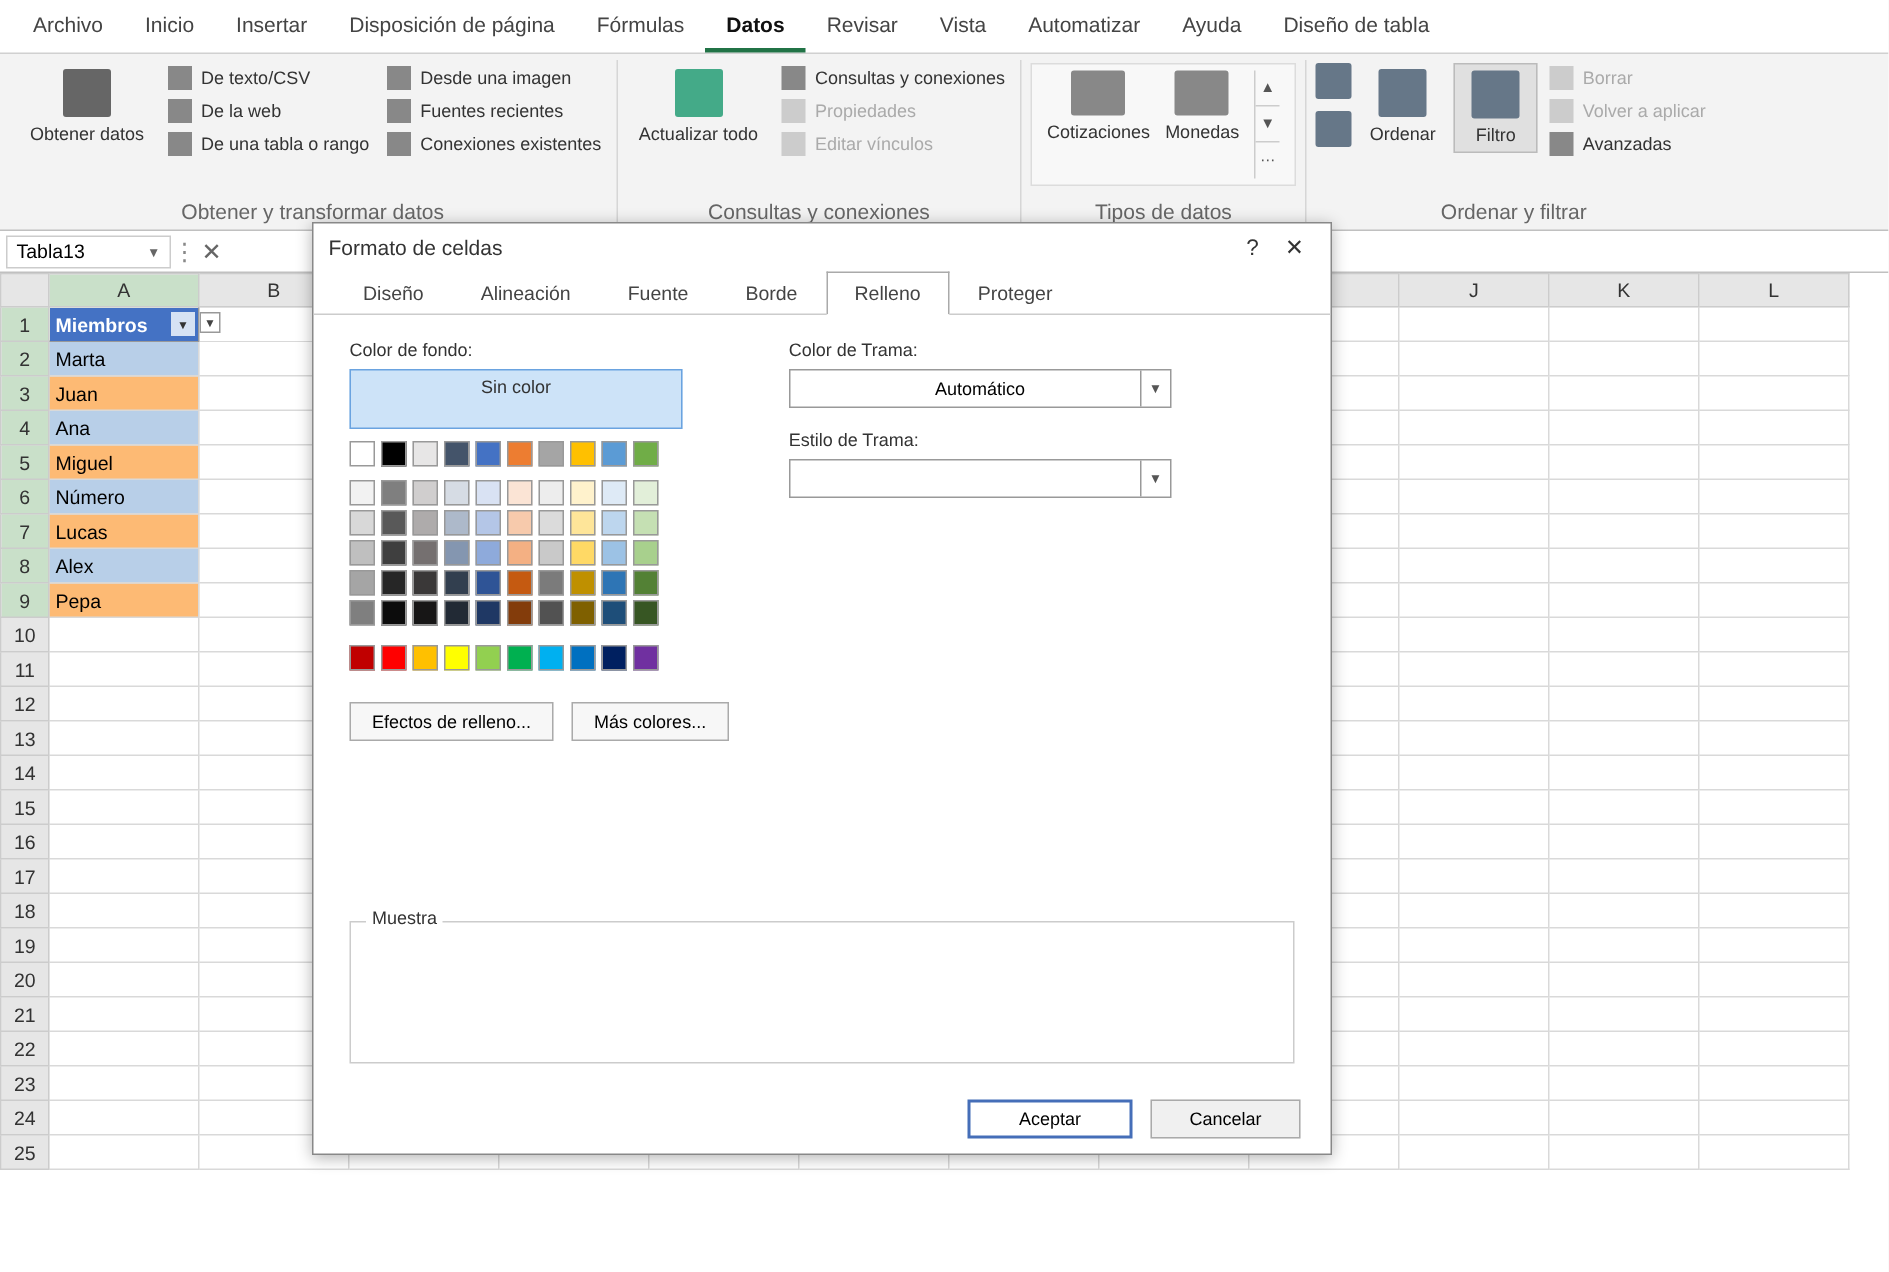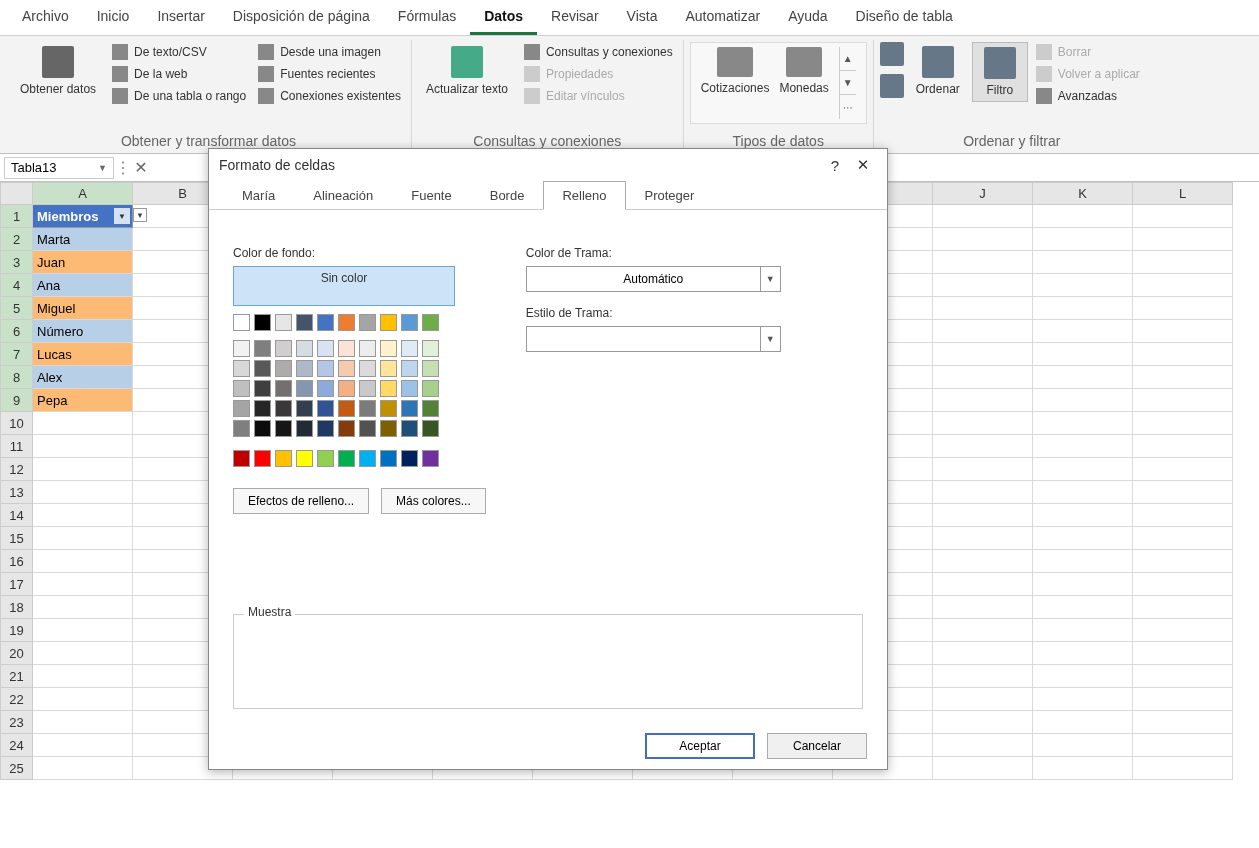--- a/index.html
+++ b/index.html
@@ -55,21 +55,21 @@
 
 .dialog { position:absolute; left:208px; top:148px; width:680px; height:622px; background:#fff; border:1px solid #888; box-shadow:0 2px 10px rgba(0,0,0,0.3); display:flex; flex-direction:column; }
 .dlg-title { height:32px; display:flex; align-items:center; padding:0 10px; font-size:14px; color:#333; }
 .dlg-title .spacer { flex:1; }
 .dlg-close,.dlg-help { width:28px; height:28px; display:flex; align-items:center; justify-content:center; font-size:15px; color:#333; cursor:pointer; }
 .dlg-tabs { display:flex; padding:0 14px; border-bottom:1px solid #ccc; }
 .dlg-tab { padding:6px 18px; font-size:13px; color:#444; cursor:pointer; border:1px solid transparent; margin-bottom:-1px;}
 .dlg-tab.active { border:1px solid #aaa; border-bottom-color:#fff; background:#fff; }
 .dlg-body { flex:1; padding:16px 24px; position:relative; }
 .dlg-row { display:flex; gap:40px; }
-.dlg-col { display:flex; flex-direction:column;margin-top:20px; }
+.dlg-col { display:flex; flex-direction:column; }
 .fld-label { font-size:12px; color:#333; margin-bottom:6px; }
 .no-color-btn { width:222px; height:40px; border:1px solid #6aa3e0; background:#cde3f8; font-size:12px; color:#333; text-align:center; line-height:22px; cursor:pointer;}
 .combo { width:255px; height:26px; border:1px solid #999; display:flex; align-items:center; font-size:12px; padding:0 6px; position:relative; cursor:pointer;}
 .combo .cbtn { position:absolute; right:0; top:0; width:20px; height:100%; border-left:1px solid #999; display:flex; align-items:center; justify-content:center; font-size:9px; color:#555;}
 .palette { margin-top:8px; }
 .pal-row { display:flex; gap:4px; margin-bottom:3px;}
 .pal-sw { width:17px; height:17px; border:1px solid #999; cursor:pointer;}
 .dlg-btn { height:26px; padding:0 14px; font-size:12px; background:#f7f7f7; border:1px solid #aaa; cursor:pointer; }
 .muestra-box { border:1px solid #ccc; height:95px; margin-top:4px; position:relative; }
 .muestra-lbl { position:absolute; top:-10px; left:10px; background:#fff; padding:0 4px; font-size:12px; color:#333;}
@@ -134,21 +134,21 @@
       </div>
     </div>
     <div class="ribbon-group-label">Obtener y transformar datos</div>
   </div>
 
   <div class="ribbon-group">
     <div class="ribbon-row" style="align-items:flex-start;">
       <div class="ribbon-big-btn">
         <span class="icon-ph" style="background:#4a8;"></span>
         <span>Actualizar
-texto</span>
+todo</span>
       </div>
       <div class="ribbon-col">
         <div class="ribbon-small-btn">
             <span class="mini-icon"></span>
             <span>Consultas y conexiones</span>
           </div>
         <div class="ribbon-small-btn disabled">
             <span class="mini-icon" style="background:#ccc;"></span>
             <span>Propiedades</span>
           </div>
@@ -622,21 +622,21 @@
 </div>
 
 <div class="dialog">
   <div class="dlg-title">
     <span>Formato de celdas</span>
     <span class="spacer"></span>
     <span class="dlg-help">?</span>
     <span class="dlg-close">✕</span>
   </div>
   <div class="dlg-tabs">
-    <div class="dlg-tab">María</div>
+    <div class="dlg-tab">Diseño</div>
     <div class="dlg-tab">Alineación</div>
     <div class="dlg-tab">Fuente</div>
     <div class="dlg-tab">Borde</div>
     <div class="dlg-tab active">Relleno</div>
     <div class="dlg-tab">Proteger</div>
   </div>
   <div class="dlg-body">
     <div class="dlg-row">
 
       <div class="dlg-col">

